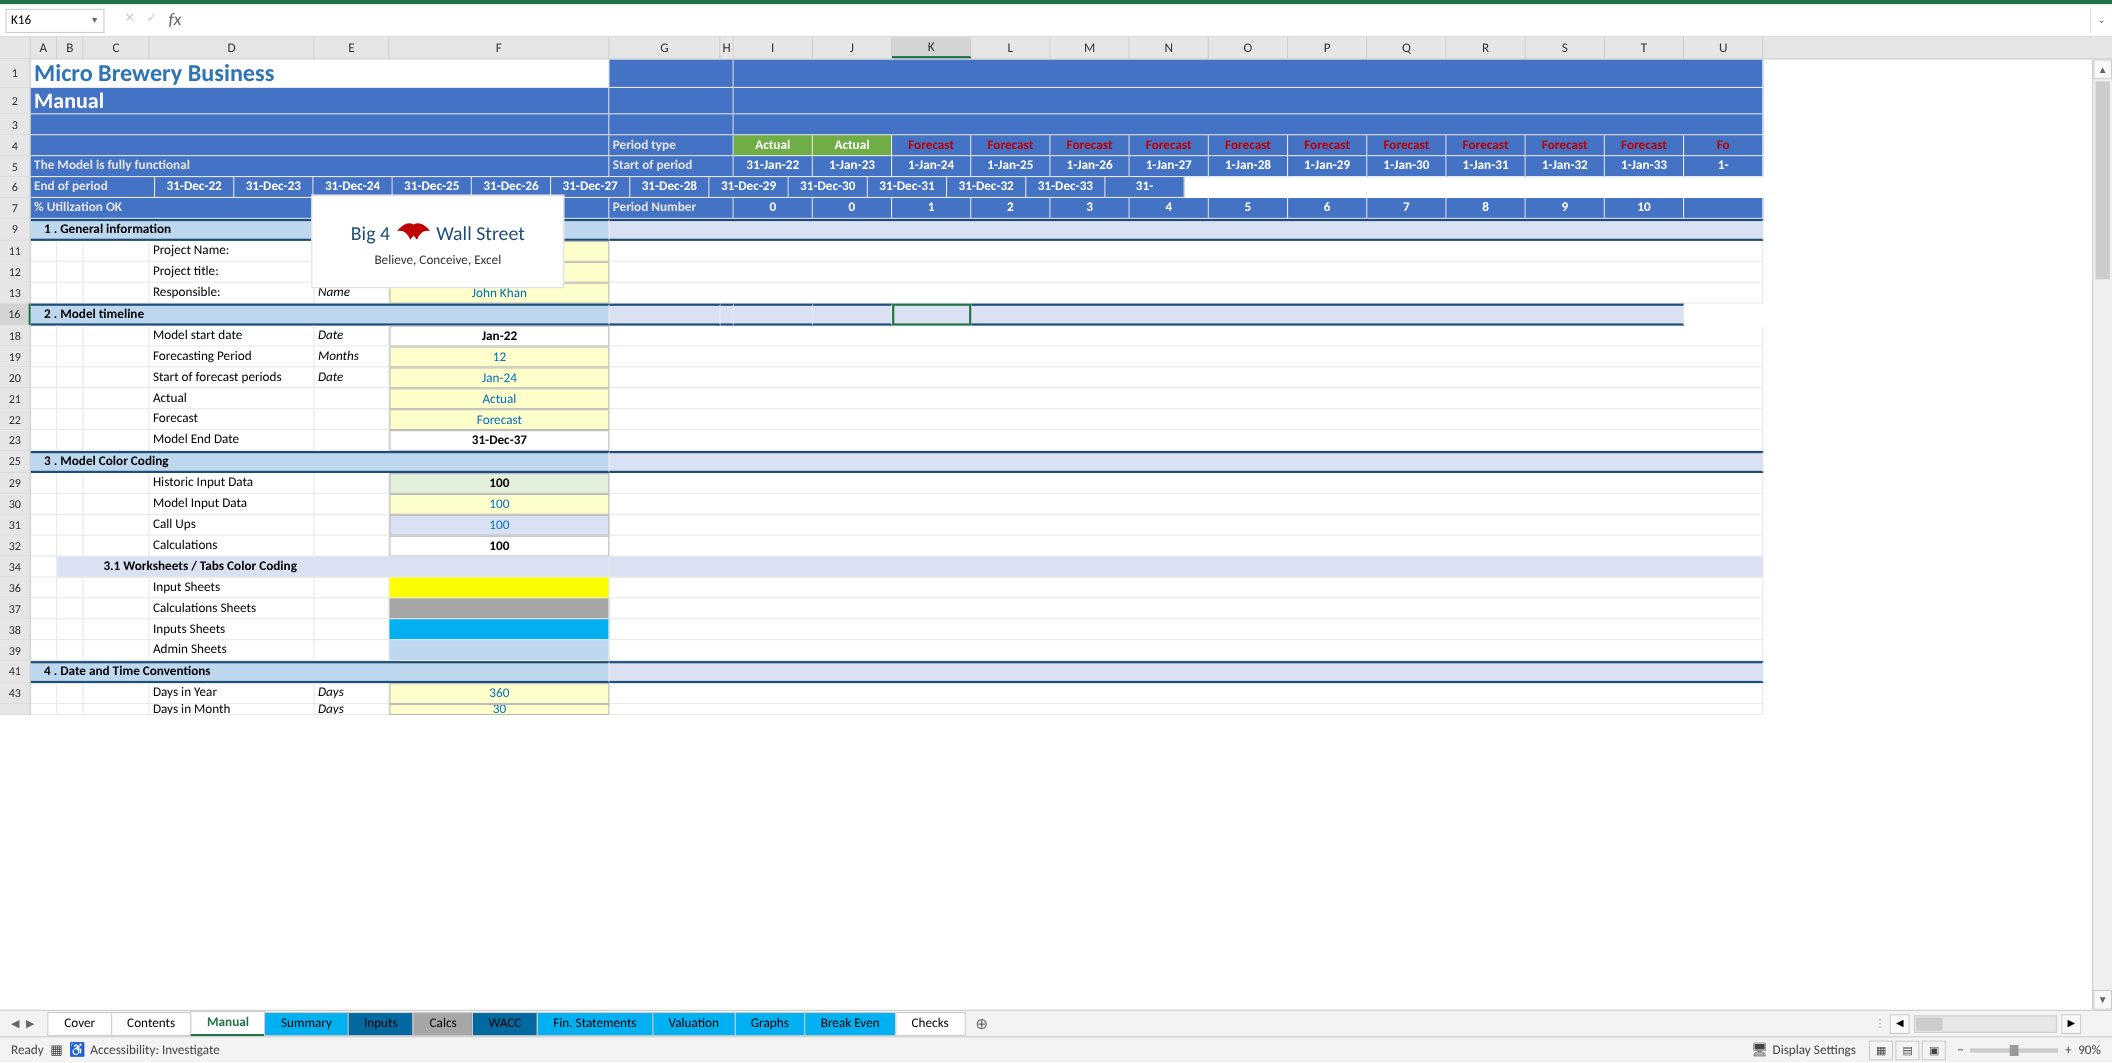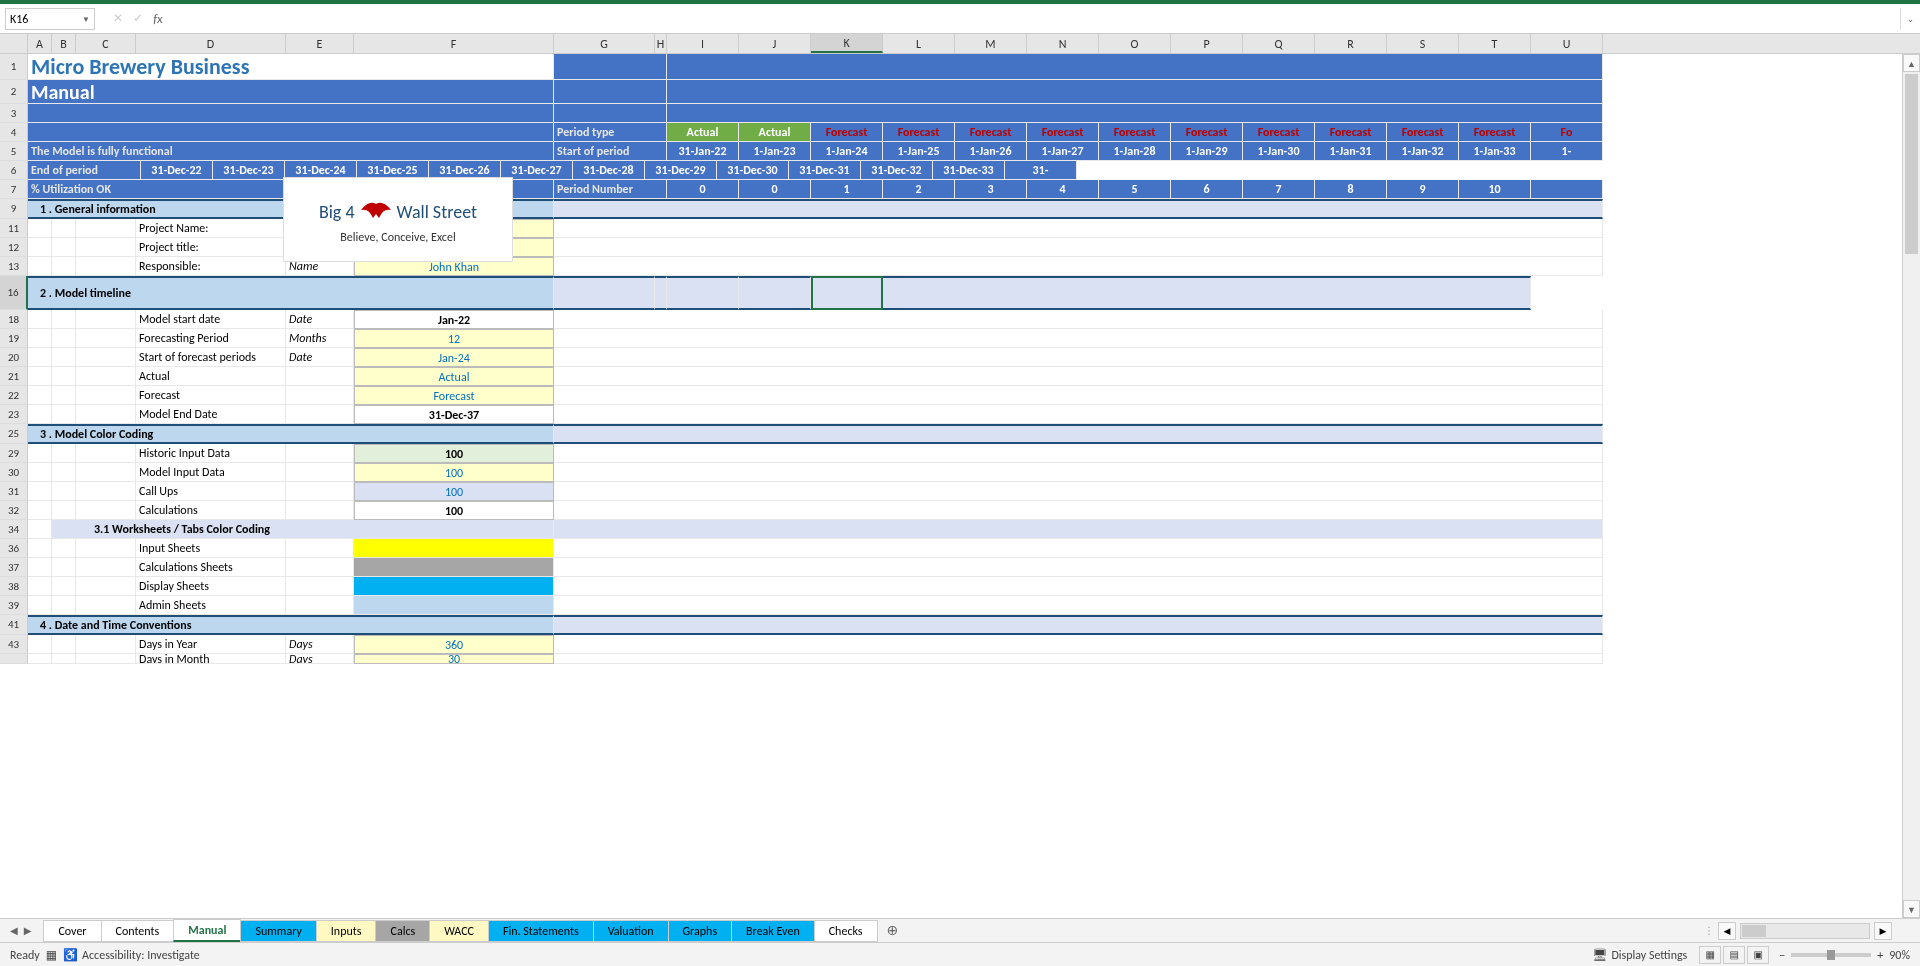--- a/index.html
+++ b/index.html
@@ -8,21 +8,21 @@
 
 .topbar { height: 4px; background: #217346; }
 
 
 .fbar { height: 30px; display: flex; align-items: center; border-bottom: 1px solid #ccc; background: #fff; padding-left: 5px; }
 .namebox { width: 90px; height: 22px; border: 1px solid #ccc; background: #fff; display: flex; align-items: center; padding: 0 4px; font-size: 12px; }
 .namebox .dd { margin-left: auto; font-size: 8px; color: #666; }
 .fb-sep { width: 8px; }
 .fb-icons { display: flex; gap: 10px; padding: 0 10px; color: #888; }
 .fb-icons span { cursor: pointer; }
-.fx { font-style: italic; color: #666; font-size: 13px; }
+.fx { font-style: italic; color: #666; font-size: 16px; }
 .formula-input { flex: 1; height: 22px; border: none; outline: none; padding: 0 4px; }
 .fb-expand { width: 20px; text-align: center; color: #666; font-size: 9px; border-left: 1px solid #ddd; height: 22px; display: flex; align-items: center; justify-content: center; }
 
 
 .colhdr-row { height: 20px; display: flex; background: #e6e6e6; border-bottom: 1px solid #ccc; }
 .corner { width: 28px; border-right: 1px solid #ccc; background: #e6e6e6; }
 .colhdr { border-right: 1px solid #ccc; text-align: center; font-size: 12px; color: #333; display: flex; align-items: center; justify-content: center; background: #e6e6e6; }
 .colhdr.sel { background: #d4d4d4; border-bottom: 2px solid #217346; }
 
 
@@ -73,21 +73,21 @@
 .eagle { font-size: 22px; color: #c00; }
 .logo-sub { font-size: 12px; color: #333; margin-top: 2px; }
 
 
 .tabs-bar { position: absolute; bottom: 24px; left: 0; right: 0; height: 24px; display: flex; align-items: center; background: #f3f3f3; border-top: 1px solid #ccc; padding-left: 10px; }
 .tab-nav { display: flex; gap: 6px; padding-right: 12px; color: #666; }
 .tab-nav span { font-size: 10px; cursor: pointer; }
 .tab { padding: 3px 14px; border: 1px solid #ccc; background: #fff; font-size: 12px; cursor: pointer; margin-right: -1px; }
 .tab.active { border-bottom: 2px solid #217346; color: #217346; font-weight: bold; background: #fff; }
 .tab.blue { background: #00B0F0; color: #000; }
-.tab.yellow { background: #fef9c3; }
+.tab.yellow { background: #0369a1; }
 .tab.gray { background: #A6A6A6; }
 .tab-add { padding: 3px 10px; color: #666; font-size: 14px; cursor: pointer; }
 
 .hscroll { margin-left: auto; display: flex; align-items: center; gap: 4px; padding-right: 28px; }
 .hscroll .dots { font-size: 10px; color: #999; }
 .hscroll .arrow { width: 18px; height: 18px; border: 1px solid #ccc; background: #f9f9f9; display: flex; align-items: center; justify-content: center; font-size: 9px; cursor: pointer; }
 .hscroll .track { width: 130px; height: 16px; background: #e8e8e8; border: 1px solid #ccc; position: relative; }
 .hscroll .thumb { position: absolute; left: 1px; top: 1px; width: 24px; height: 12px; background: #ccc; }
 
 
@@ -281,21 +281,21 @@
         <div class="rowhdr">13</div>
   <div class="cell cA"></div>
         <div class="cell cB"></div>
         <div class="cell cC"></div>
   <div class="cell cD">Responsible:</div>
   <div class="cell cE italic">Name</div>
   <div class="cell cF yellow-input">John Khan</div>
   <div class="cell" style="width:1049px"></div>
 </div>
 
-<div class="row" style="height:34px">
+<div class="row" style="height:20px">
         <div class="rowhdr sel">16</div>
   <div class="cell section-hdr" style="width:526px;padding-left:12px">2 .  Model timeline</div>
   <div class="cell sub-hdr cG" style="border-top:2px solid #1F4E79;border-bottom:2px solid #1F4E79"></div>
   <div class="cell sub-hdr cH" style="border-top:2px solid #1F4E79;border-bottom:2px solid #1F4E79"></div>
   <div class="cell sub-hdr cI" style="border-top:2px solid #1F4E79;border-bottom:2px solid #1F4E79"></div>
   <div class="cell sub-hdr cJ" style="border-top:2px solid #1F4E79;border-bottom:2px solid #1F4E79"></div>
   <div class="cell sub-hdr cK sel-cell"></div>
   <div class="cell sub-hdr" style="width:648px;border-top:2px solid #1F4E79;border-bottom:2px solid #1F4E79"></div>
 </div>
 
@@ -433,21 +433,21 @@
   <div class="cell cD">Calculations Sheets</div>
         <div class="cell cE"></div>
   <div class="cell cF color-gray"></div>
   <div class="cell" style="width:1049px"></div>
 </div>
 <div class="row">
         <div class="rowhdr">38</div>
   <div class="cell cA"></div>
         <div class="cell cB"></div>
         <div class="cell cC"></div>
-  <div class="cell cD">Display Sheets</div>
+  <div class="cell cD">Inputs Sheets</div>
         <div class="cell cE"></div>
   <div class="cell cF color-blue"></div>
   <div class="cell" style="width:1049px"></div>
 </div>
 <div class="row">
         <div class="rowhdr">39</div>
   <div class="cell cA"></div>
         <div class="cell cB"></div>
         <div class="cell cC"></div>
   <div class="cell cD">Admin Sheets</div>

